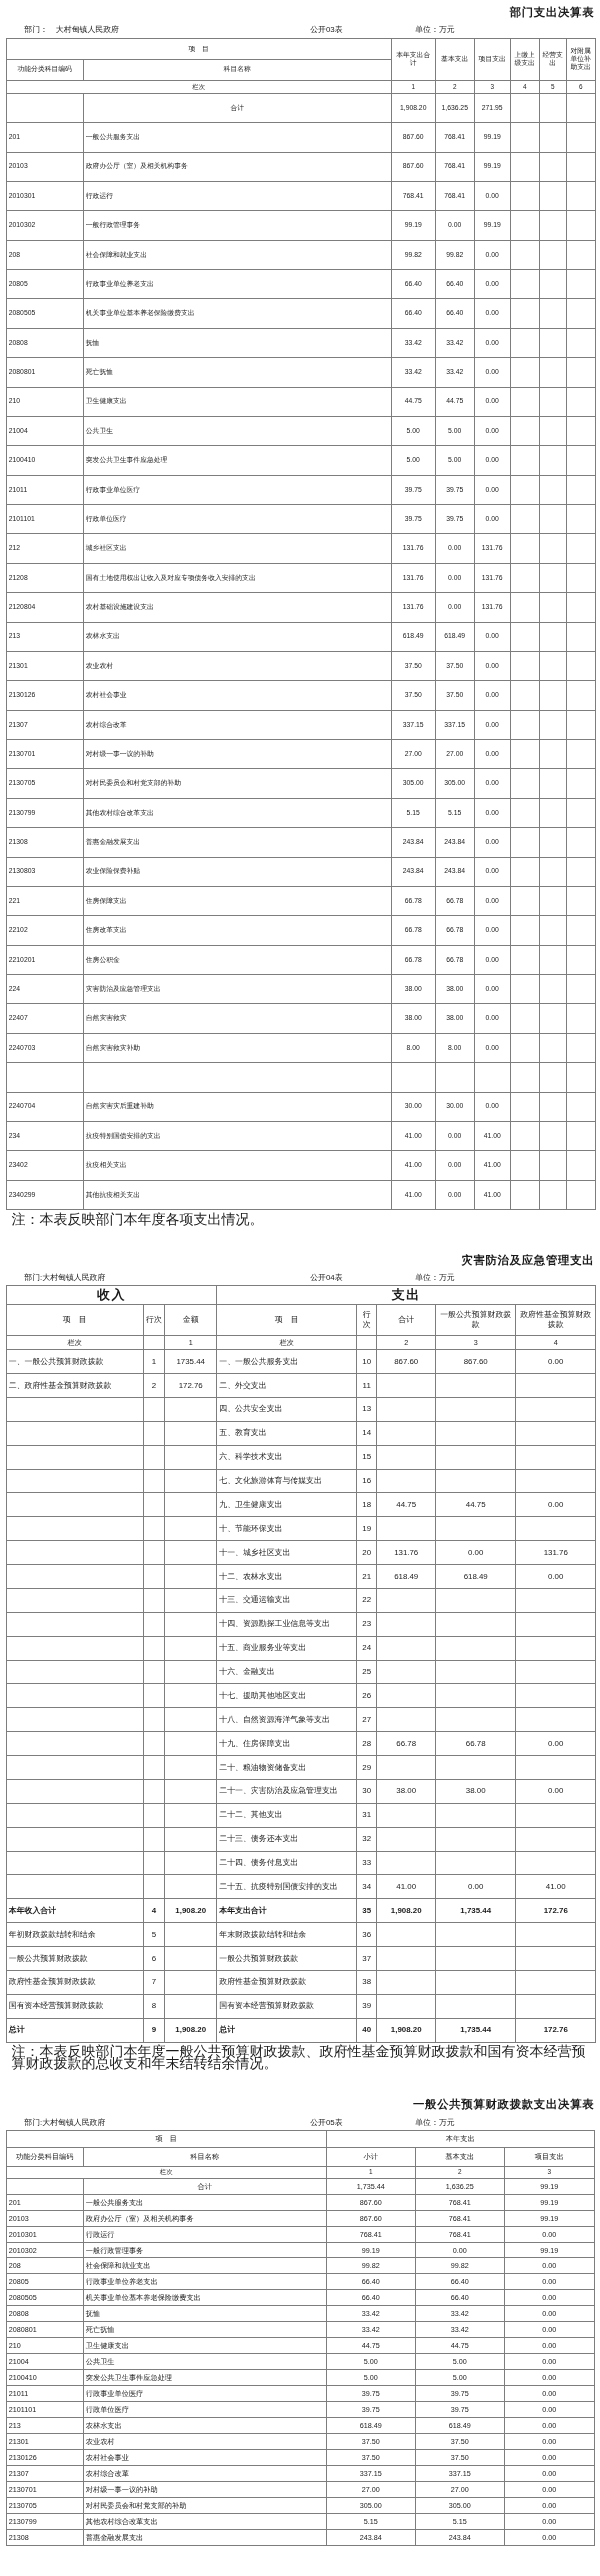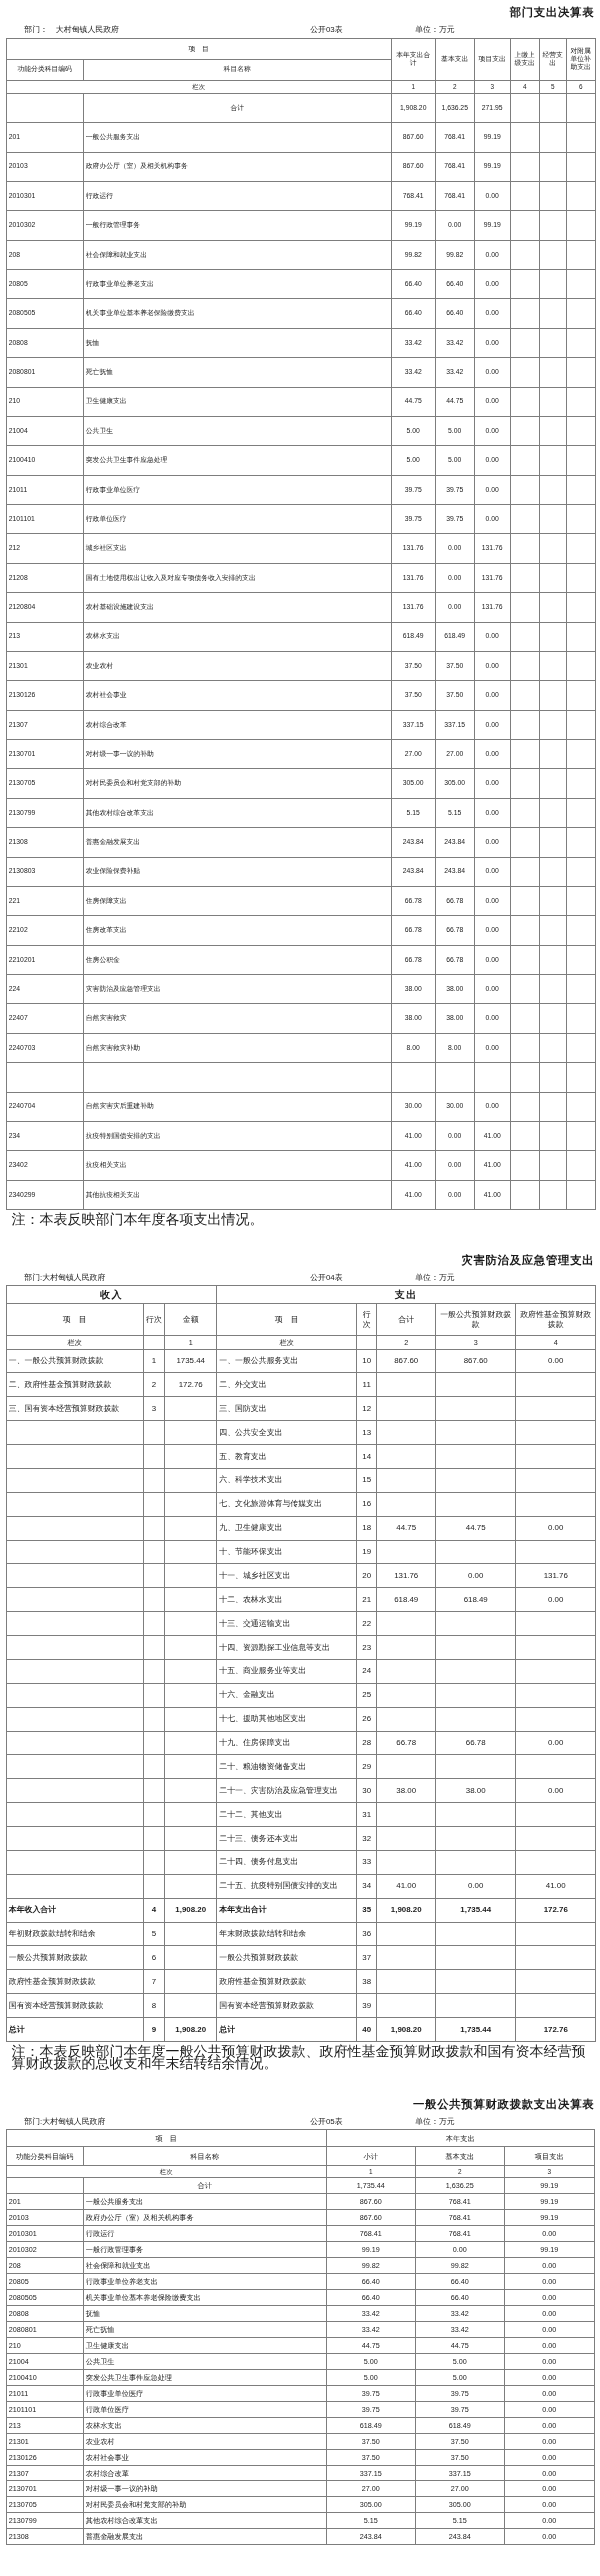--- a/index.html
+++ b/index.html
@@ -24,21 +24,21 @@
   .t1 th{font-size:6.8px;}
   .t1 td{font-size:6.8px;height:27px;}
   .t1 tr.h1 th{height:18.6px;}
   .t1 tr.h2 th{height:18.6px;}
   .t1 tr.h3 th{height:10.7px;font-size:6.4px;}
   .t1 td:nth-child(1){text-align:left;}
   .t1 td:nth-child(2){text-align:left;}
   .t1 tbody tr:first-child td:nth-child(2){text-align:center;}
   
   .t2 th{font-size:7.9px;}
-  .t2 tr.h1 th{height:15.7px;font-weight:bold;font-size:10px;letter-spacing:1.4px;}
+  .t2 tr.h1 th{height:15.7px;font-weight:bold;font-size:13px;letter-spacing:1.4px;}
   .t2 tr.h2 th{height:29px;}
   .t2 tr.h3 th{height:11.4px;font-size:7.2px;}
   .t2 td{font-size:7.9px;height:21.5px;}
   .t2 td:nth-child(1),.t2 td:nth-child(4){text-align:left;}
   .t2 tr.rb td{font-weight:bold;}
   
   .t3 th{font-size:7.2px;}
   .t3 tr.h1 th{height:14.3px;}
   .t3 tr.h2 th{height:17px;}
   .t3 tr.h3 th{height:9.3px;font-size:6.4px;}
@@ -540,30 +540,20 @@
             <td>二、政府性基金预算财政拨款</td>
             <td>2</td>
             <td>172.76</td>
             <td>二、外交支出</td>
             <td>11</td>
             <td></td>
             <td></td>
             <td></td>
           </tr>
           <tr>
-            <td>三、国有资本经营预算财政拨款</td>
-            <td>3</td>
-            <td></td>
-            <td>三、国防支出</td>
-            <td>12</td>
-            <td></td>
-            <td></td>
-            <td></td>
-          </tr>
-          <tr>
             <td></td>
             <td></td>
             <td></td>
             <td>四、公共安全支出</td>
             <td>13</td>
             <td></td>
             <td></td>
             <td></td>
           </tr>
           <tr>
@@ -675,20 +665,30 @@
             <td></td>
             <td></td>
             <td></td>
           </tr>
           <tr>
             <td></td>
             <td></td>
             <td></td>
             <td>十七、援助其他地区支出</td>
             <td>26</td>
+            <td></td>
+            <td></td>
+            <td></td>
+          </tr>
+          <tr>
+            <td></td>
+            <td></td>
+            <td></td>
+            <td>十八、自然资源海洋气象等支出</td>
+            <td>27</td>
             <td></td>
             <td></td>
             <td></td>
           </tr>
           <tr>
             <td></td>
             <td></td>
             <td></td>
             <td>十九、住房保障支出</td>
             <td>28</td>

